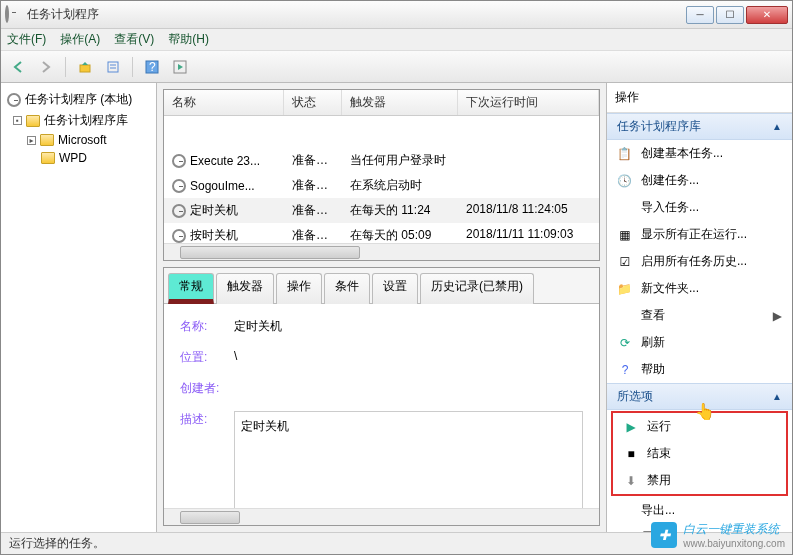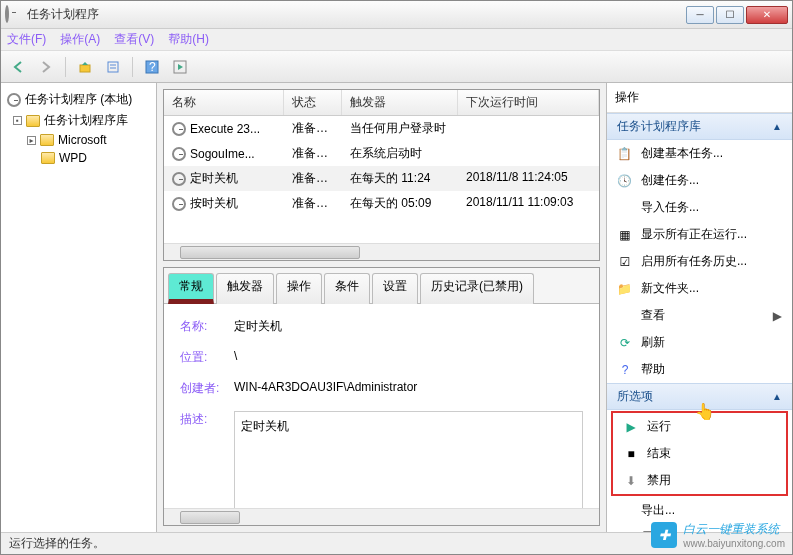--- a/index.html
+++ b/index.html
@@ -5,39 +5,39 @@
 * { margin: 0; padding: 0; box-sizing: border-box; font-family: "Microsoft YaHei", "SimSun", sans-serif; font-size: 12px; }
 body { background: #fff; width: 793px; height: 555px; overflow: hidden; position: relative; }
 .window { width: 793px; height: 555px; border: 1px solid #888; display: flex; flex-direction: column; background: #f0f0f0; }
 .titlebar { height: 28px; background: linear-gradient(#fcfcfc, #e6e6e6); display: flex; align-items: center; padding: 0 4px; border-bottom: 1px solid #ccc; }
 .titlebar-icon { width: 16px; height: 16px; margin-right: 6px; }
 .titlebar-text { flex: 1; color: #333; }
 .win-buttons { display: flex; gap: 2px; }
 .win-btn { width: 28px; height: 18px; border: 1px solid #7f9db9; background: linear-gradient(#f6f9fd,#d9e6f5); display: flex; align-items: center; justify-content: center; font-size: 10px; color: #333; border-radius: 2px; }
 .win-btn.close { background: linear-gradient(#f0a0a0,#d04040); color: #fff; border-color: #a03030; width: 42px; }
 .menubar { height: 22px; background: #f0f0f0; display: flex; align-items: center; padding: 0 6px; gap: 14px; border-bottom: 1px solid #ddd; }
-.menubar span { color: #8b5cf6; cursor: default; }
+.menubar span { color: #14532d; cursor: default; }
 .toolbar { height: 32px; background: linear-gradient(#fafafa,#e8e8e8); display: flex; align-items: center; padding: 0 6px; gap: 6px; border-bottom: 1px solid #bbb; }
 .tb-btn { width: 22px; height: 22px; display: flex; align-items: center; justify-content: center; border: 1px solid transparent; }
 .tb-sep { width: 1px; height: 20px; background: #ccc; margin: 0 2px; }
 .main { flex: 1; display: flex; overflow: hidden; }
 .tree-panel { width: 156px; background: #fff; border-right: 1px solid #bbb; padding: 6px 4px; }
 .tree-root { display: flex; align-items: center; gap: 4px; padding: 2px 2px; }
 .tree-node { display: flex; align-items: center; gap: 4px; padding: 2px 2px; margin-left: 6px; }
 .tree-child { display: flex; align-items: center; gap: 4px; padding: 2px 2px; margin-left: 34px; }
 .exp { width: 9px; height: 9px; border: 1px solid #888; font-size: 8px; line-height: 7px; text-align: center; color: #555; }
 .folder-ico { width: 14px; height: 12px; background: linear-gradient(#ffe9a8,#f7c838); border: 1px solid #c9a227; border-radius: 1px; }
 .clock-ico { width: 14px; height: 14px; border: 2px solid #8a8a8a; border-radius: 50%; position: relative; }
 .clock-ico::after { content: ""; position: absolute; width: 4px; height: 1px; background: #666; top: 5px; left: 5px; }
 .center { flex: 1; display: flex; flex-direction: column; background: #f0f0f0; border-right: 1px solid #bbb; padding: 6px; gap: 6px; overflow: hidden; }
 .task-list-wrap { background: #fff; border: 1px solid #999; height: 172px; display: flex; flex-direction: column; }
 .tl-header { display: flex; background: linear-gradient(#fdfdfd,#ececec); border-bottom: 1px solid #ccc; }
 .tl-header div { padding: 4px 8px; border-right: 1px solid #ddd; color: #333; }
 .col-name { width: 120px; } .col-status { width: 58px; } .col-trigger { width: 116px; } .col-next { flex: 1; }
-.tl-body { flex: 1; overflow: hidden; }
+.tl-body { flex: 1; overflow: hidden; margin-top: 32px; }
 .tl-row { display: flex; padding: 2px 0; }
 .tl-row.selected { background: #f2f2f2; }
 .tl-row > div { padding: 2px 8px; white-space: nowrap; overflow: hidden; text-overflow: ellipsis; }
 .tl-row .cell-name { width: 120px; display: flex; align-items: center; gap: 4px; }
 .tl-row .cell-status { width: 58px; } .tl-row .cell-trigger { width: 116px; } .tl-row .cell-next { flex: 1; }
 .scrollbar-h { height: 17px; background: #f0f0f0; border-top: 1px solid #ddd; display: flex; align-items: center; }
 .sb-thumb { height: 13px; width: 180px; background: linear-gradient(#e8e8e8,#cfcfcf); border: 1px solid #aaa; margin-left: 16px; border-radius: 2px; }
 .detail-wrap { background: #fff; border: 1px solid #999; flex: 1; display: flex; flex-direction: column; overflow: hidden; }
 .tabs { display: flex; background: #f5f5f5; border-bottom: 1px solid #bbb; padding-top: 4px; padding-left: 4px; }
 .tab { padding: 4px 10px; border: 1px solid #bbb; border-bottom: none; background: linear-gradient(#fafafa,#ececec); margin-right: 2px; border-radius: 3px 3px 0 0; position: relative; top: 1px; }
@@ -209,21 +209,20 @@
           <div class="form-row">
               <div class="form-label">名称:</div>
               <div class="form-val">定时关机</div>
             </div>
           <div class="form-row">
               <div class="form-label">位置:</div>
               <div class="form-val">\</div>
             </div>
           <div class="form-row">
               <div class="form-label">创建者:</div>
-              <div class="form-val">WIN-4AR3DOAU3IF\Administrator</div>
             </div>
           <div class="form-row" style="flex:1;">
               <div class="form-label">描述:</div>
               <div class="desc-box">定时关机</div>
             </div>
         </div>
         <div class="scrollbar-h">
             <div class="sb-thumb" style="width:60px;"></div>
           </div>
       </div>

